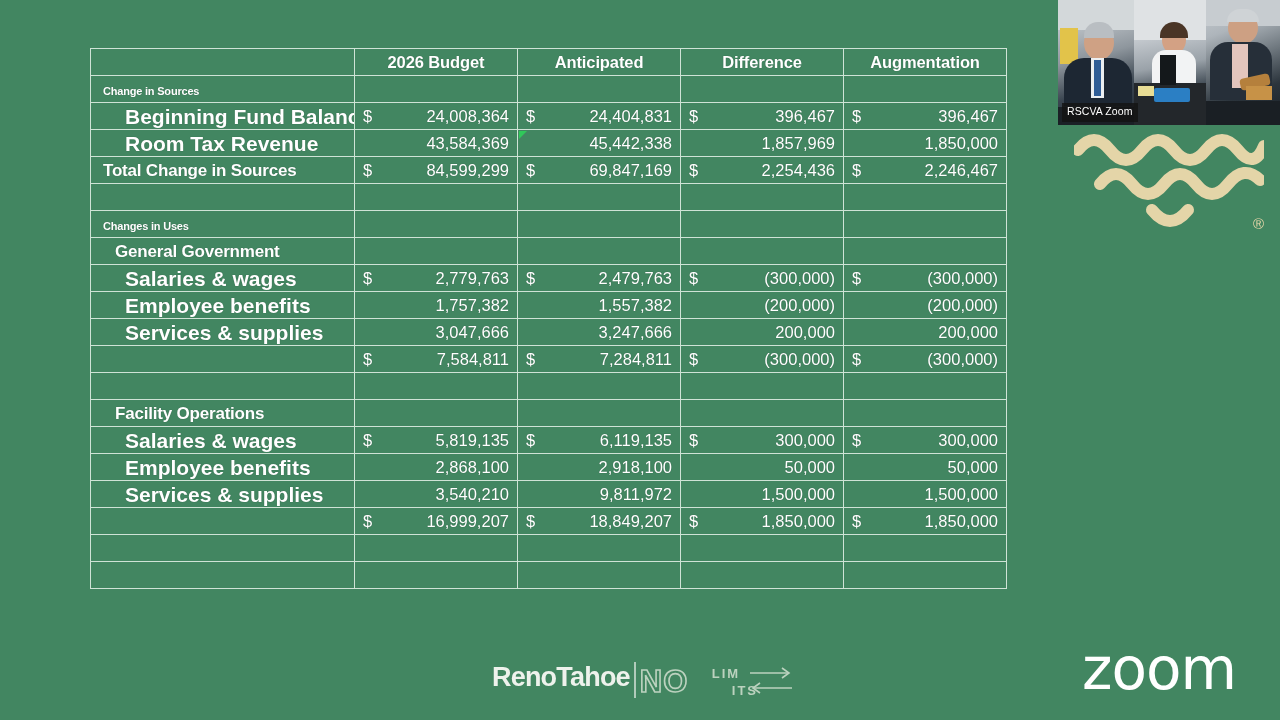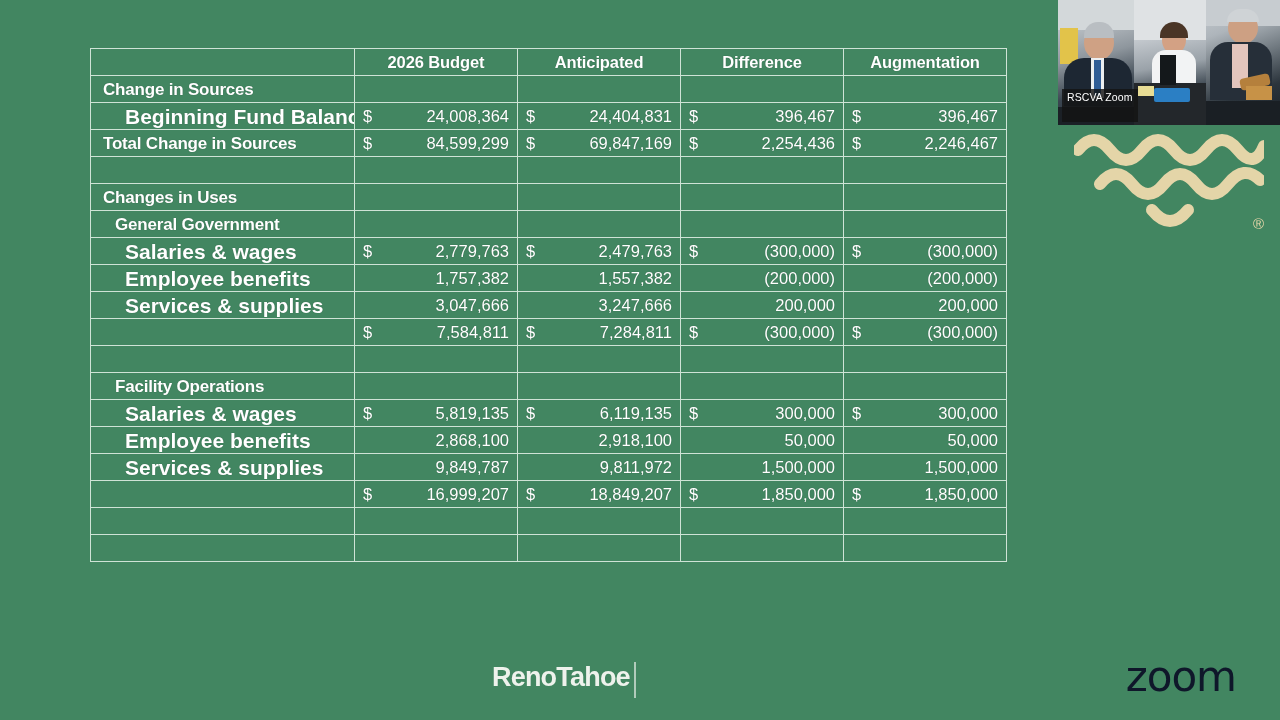--- a/index.html
+++ b/index.html
@@ -51,21 +51,21 @@
     font-weight: bold;
     font-size: 17.5px;
     text-align: center;
     letter-spacing: -0.1px;
   }
   tr.header-row td.col-label {
     border: 1px solid #cfe3d6;
   }
 
   
-  .lbl-section   { font-weight: bold; font-size: 17px; padding-left: 6px; letter-spacing: -0.2px; }
+  .lbl-section   { font-weight: bold; font-size: 11px; padding-left: 6px; letter-spacing: -0.2px; }
   .lbl-sub       { font-weight: bold; font-size: 17px; padding-left: 18px; letter-spacing: -0.2px; }
   .lbl-item      { font-weight: bold; font-size: 21px; padding-left: 28px; }
   .lbl-total     { font-weight: bold; font-size: 17px; padding-left: 6px; letter-spacing: -0.2px; text-align: center; }
 
   
   .num {
     text-align: right;
     position: relative;
     font-size: 16.5px;
   }
@@ -128,21 +128,21 @@
   .desk { position:absolute; left:0; right:0; bottom:0; background:#14181c; }
   .wallstrip { position:absolute; left:0; right:0; top:0; background:#b9c2c7; }
 
   .zoom-label {
     position: absolute;
     left: 4px;
     bottom: 3px;
     background: rgba(20,20,20,0.82);
     color: #ffffff;
     font-size: 10.5px;
-    padding: 2px 5px 19px 5px;
+    padding: 2px 5px 5px 5px;
     border-radius: 0;
     letter-spacing: 0.1px;
     white-space: nowrap;
   }
 
   
   #wave-mark {
     position: absolute;
     right: 16px;
     top: 128px;
@@ -194,22 +194,22 @@
   .nl-its {
     position: absolute; left: 92px; top: 21px;
     font-size: 13px; font-weight: bold; color: #bcd2bf; letter-spacing: 2px;
   }
 
   
   #zoom-watermark {
     position: absolute;
     right: 44px;
     bottom: 22px;
-    color: #0f172a;
-    font-size: 42px;
+    color: #ffffff;
+    font-size: 58px;
     font-weight: normal;
     letter-spacing: -1px;
     line-height: 1;
     font-family: "DejaVu Sans", sans-serif;
   }
 </style>
 </head>
 <body>
 
 <div id="stage">
@@ -250,20 +250,36 @@
           </td>
           <td class="col-num num">
             <span class="cur">$</span>
             <span class="fig">396,467</span>
           </td>
           <td class="col-num num">
             <span class="cur">$</span>
             <span class="fig">396,467</span>
           </td>
         </tr>
+        <tr>
+          <td class="col-label"><span class="lbl-item">Room Tax Revenue</span></td>
+          <td class="col-num num">
+            <span class="fig">43,584,369</span>
+          </td>
+          <td class="col-num num">
+            <span class="fig">45,442,338</span>
+            <span class="err-tri"></span>
+          </td>
+          <td class="col-num num">
+            <span class="fig">1,857,969</span>
+          </td>
+          <td class="col-num num">
+            <span class="fig">1,850,000</span>
+          </td>
+        </tr>
         <tr class="grandtotal-single">
           <td class="col-label"><span class="lbl-total">Total Change in Sources</span></td>
           <td class="col-num num">
             <span class="cur">$</span>
             <span class="fig">84,599,299</span>
           </td>
           <td class="col-num num">
             <span class="cur">$</span>
             <span class="fig">69,847,169</span>
           </td>
@@ -449,21 +465,21 @@
           <td class="col-num num">
             <span class="fig">50,000</span>
           </td>
           <td class="col-num num">
             <span class="fig">50,000</span>
           </td>
         </tr>
         <tr>
           <td class="col-label"><span class="lbl-item">Services &amp; supplies</span></td>
           <td class="col-num num">
-            <span class="fig">9,849,787</span>
+            <span class="fig">3,540,210</span>
           </td>
           <td class="col-num num">
             <span class="fig">9,811,972</span>
           </td>
           <td class="col-num num">
             <span class="fig">1,500,000</span>
           </td>
           <td class="col-num num">
             <span class="fig">1,500,000</span>
           </td>
@@ -559,17 +575,28 @@
       <path d="M4 22 Q20 2 36 22 T68 22 T100 22 T132 22 T164 22 T190 18" fill="none" stroke="#e4d5a8" stroke-width="12" stroke-linecap="round"></path>
       <path d="M26 56 Q42 36 58 56 T90 56 T122 56 T154 56 T186 52" fill="none" stroke="#e4d5a8" stroke-width="12" stroke-linecap="round"></path>
       <path d="M78 82 Q96 104 114 82" fill="none" stroke="#e4d5a8" stroke-width="12" stroke-linecap="round"></path>
     </svg>
     <span class="reg">®</span>
   </div>
 
   <div id="footer-logo">
     <div class="renotahoe">RenoTahoe</div>
     <div class="divider-bar"></div>
+    <div class="nolimits">
+      <span class="nl-no">NO</span>
+      <span class="nl-lim">LIM</span>
+      <span class="nl-its">ITS</span>
+      <svg style="position:absolute;left:108px;top:2px;" width="48" height="32">
+        <line x1="2" y1="9" x2="40" y2="9" stroke="#bcd2bf" stroke-width="1.6"></line>
+        <polyline points="34,4 41,9 34,14" fill="none" stroke="#bcd2bf" stroke-width="1.6"></polyline>
+        <line x1="6" y1="24" x2="44" y2="24" stroke="#bcd2bf" stroke-width="1.6"></line>
+        <polyline points="12,19 5,24 12,29" fill="none" stroke="#bcd2bf" stroke-width="1.6"></polyline>
+      </svg>
+    </div>
   </div>
 
   <div id="zoom-watermark">zoom</div>
 
 </div>
 
 </body></html>

